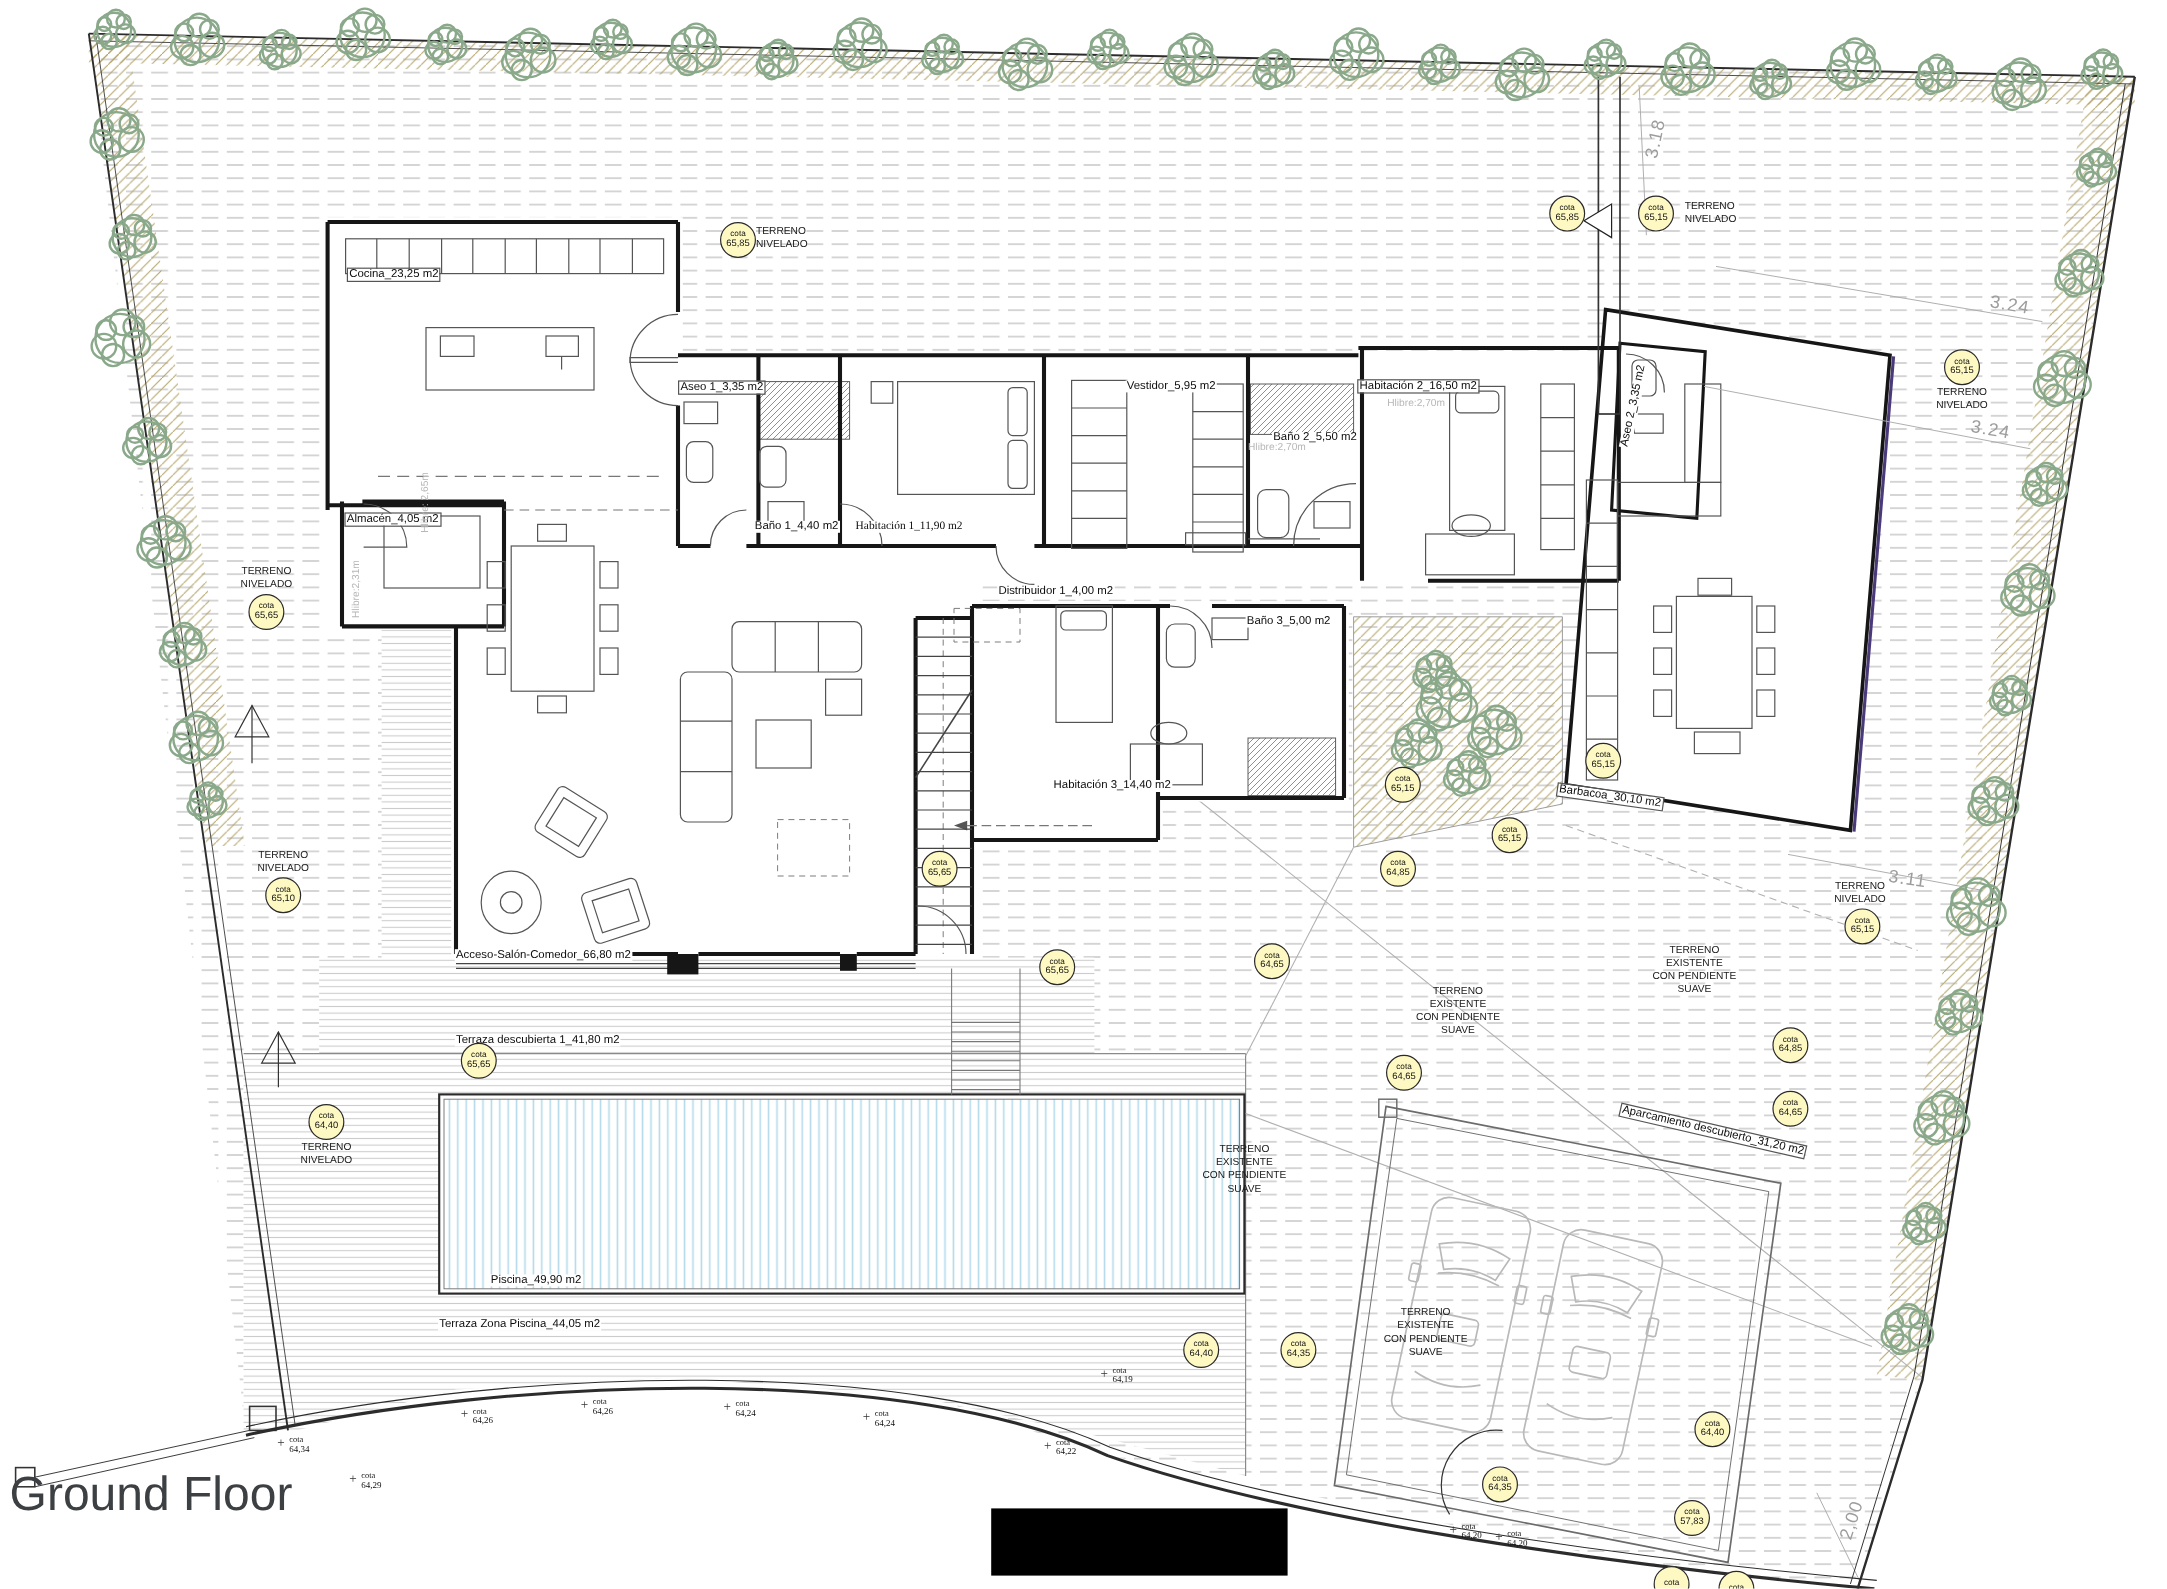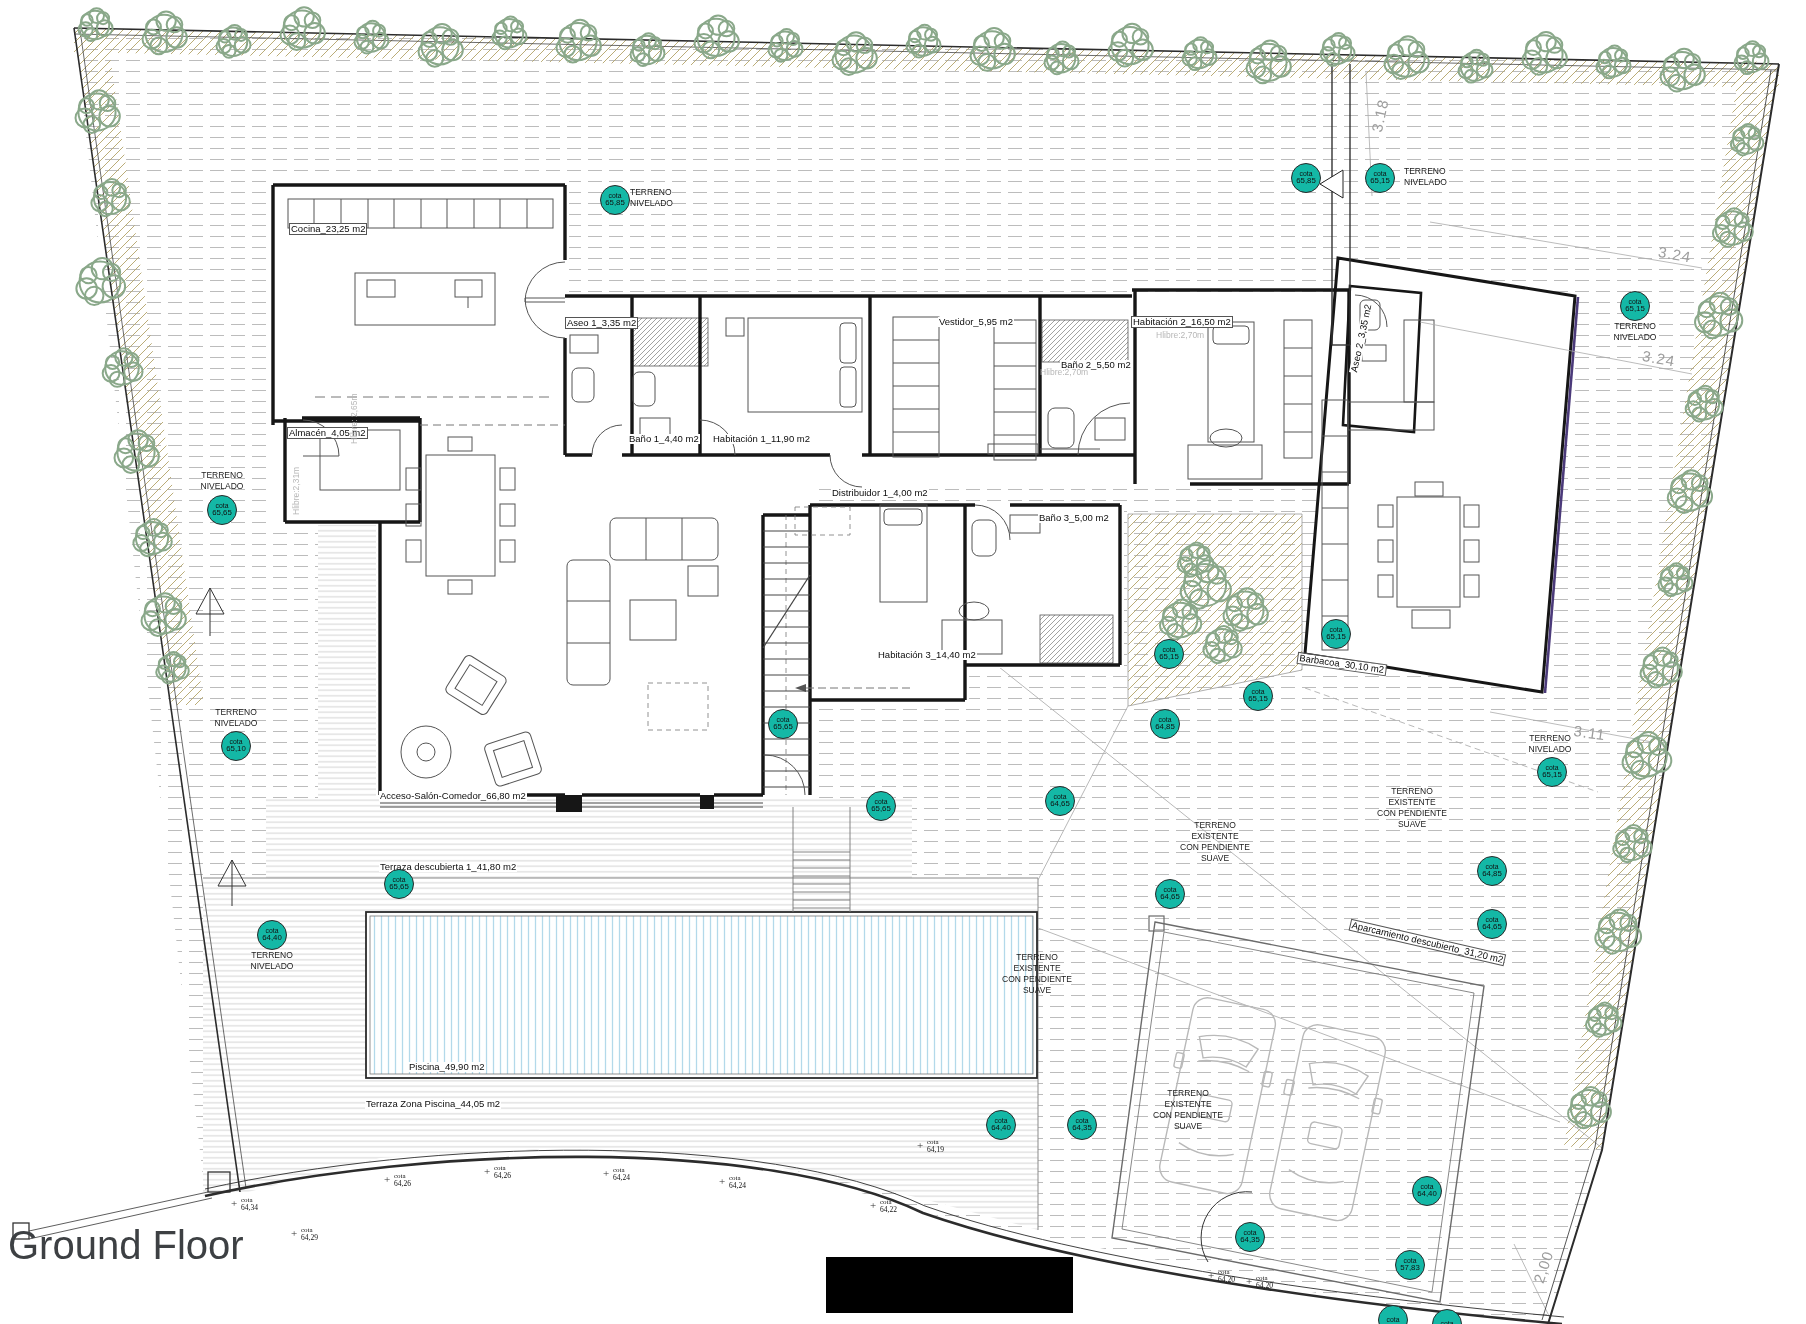--- a/index.html
+++ b/index.html
@@ -9,21 +9,21 @@
   #labels{position:absolute;left:0;top:0;width:100%;height:100%;z-index:4;pointer-events:none;}
   .rlabel{position:absolute;font-size:9.5px;line-height:1.1;color:#0c0c0c;background:#fff;
           padding:0 1px;white-space:nowrap;}
   .rlabel.boxed{outline:0.7px solid #555;}
   .tlabel{position:absolute;font-size:8.5px;line-height:1.3;color:#1a1a1a;white-space:nowrap;}
   .tlabel.center{text-align:center;}
   .tlabel span{display:block;}
   .glabel{position:absolute;font-size:8.5px;color:#b7b7b7;white-space:nowrap;}
   .dim{position:absolute;font-size:15px;color:#9d9d9d;letter-spacing:1px;white-space:nowrap;}
   .cota{position:absolute;width:30px;height:30px;border:1px solid #2a2a2a;border-radius:50%;
-        background:#14b8a6;display:flex;flex-direction:column;align-items:center;justify-content:center;
+        background:#fef9c3;display:flex;flex-direction:column;align-items:center;justify-content:center;
         font-size:6.8px;line-height:1.15;color:#111;box-sizing:border-box;}
   .cota .v{font-size:7.8px;}
   .ccota{position:absolute;font-size:7px;line-height:1.15;color:#111;font-family:Liberation Serif, serif;}
   .ccota::before{content:"+";position:absolute;left:-10px;top:1px;font-size:11px;color:#333;}
   .ccota span{display:block;}
   .ccota .v{font-size:7.5px;}
   #title{position:absolute;left:8px;top:1222px;font-size:40px;line-height:47px;color:#3d4043;z-index:6;}
   #redaction{position:absolute;left:826px;top:1257px;width:247px;height:56px;background:#000;z-index:7;}
 </style>
 </head>
@@ -638,21 +638,21 @@
         <circle cx="1203.4" cy="552.944" r="6.2496" stroke="#8aa88a" stroke-width="2" fill="none"></circle>
         <circle cx="1186.6" cy="554.96" r="5.952000000000001" stroke="#8aa88a" stroke-width="2" fill="none"></circle>
       </g>
   </svg>
 
   <div id="labels">
       <div class="rlabel boxed" style="left: 290px; top: 224px;">Cocina_23,25 m2</div>
       <div class="rlabel boxed" style="left: 288px; top: 404px; margin-top: 24px;">Almacén_4,05 m2</div>
       <div class="rlabel boxed" style="left: 566px; top: 318px;">Aseo 1_3,35 m2</div>
       <div class="rlabel" style="left: 628px; top: 434px;">Baño 1_4,40 m2</div>
-      <div class="rlabel" style="left: 712px; top: 434px;">Habitación 1_11,90 m2</div>
+      <div class="rlabel" style="left: 712px; top: 434px; font-family: Liberation Serif, serif;">Habitación 1_11,90 m2</div>
       <div class="rlabel" style="left: 938px; top: 317px;">Vestidor_5,95 m2</div>
       <div class="rlabel" style="left: 1060px; top: 360px;">Baño 2_5,50 m2</div>
       <div class="rlabel boxed" style="left: 1132px; top: 317px;">Habitación 2_16,50 m2</div>
       <div class="rlabel" style="left: 831px; top: 488px;">Distribuidor 1_4,00 m2</div>
       <div class="rlabel" style="left: 1038px; top: 513px;">Baño 3_5,00 m2</div>
       <div class="rlabel" style="left: 877px; top: 650px;">Habitación 3_14,40 m2</div>
       <div class="rlabel" style="left: 379px; top: 791px;">Acceso-Salón-Comedor_66,80 m2</div>
       <div class="rlabel" style="left: 379px; top: 816px; margin-top: 46px;">Terraza descubierta 1_41,80 m2</div>
       <div class="rlabel" style="left: 368px; top: 1062px; margin-left: 40px;">Piscina_49,90 m2</div>
       <div class="rlabel" style="left: 365px; top: 1099px;">Terraza Zona Piscina_44,05 m2</div>

